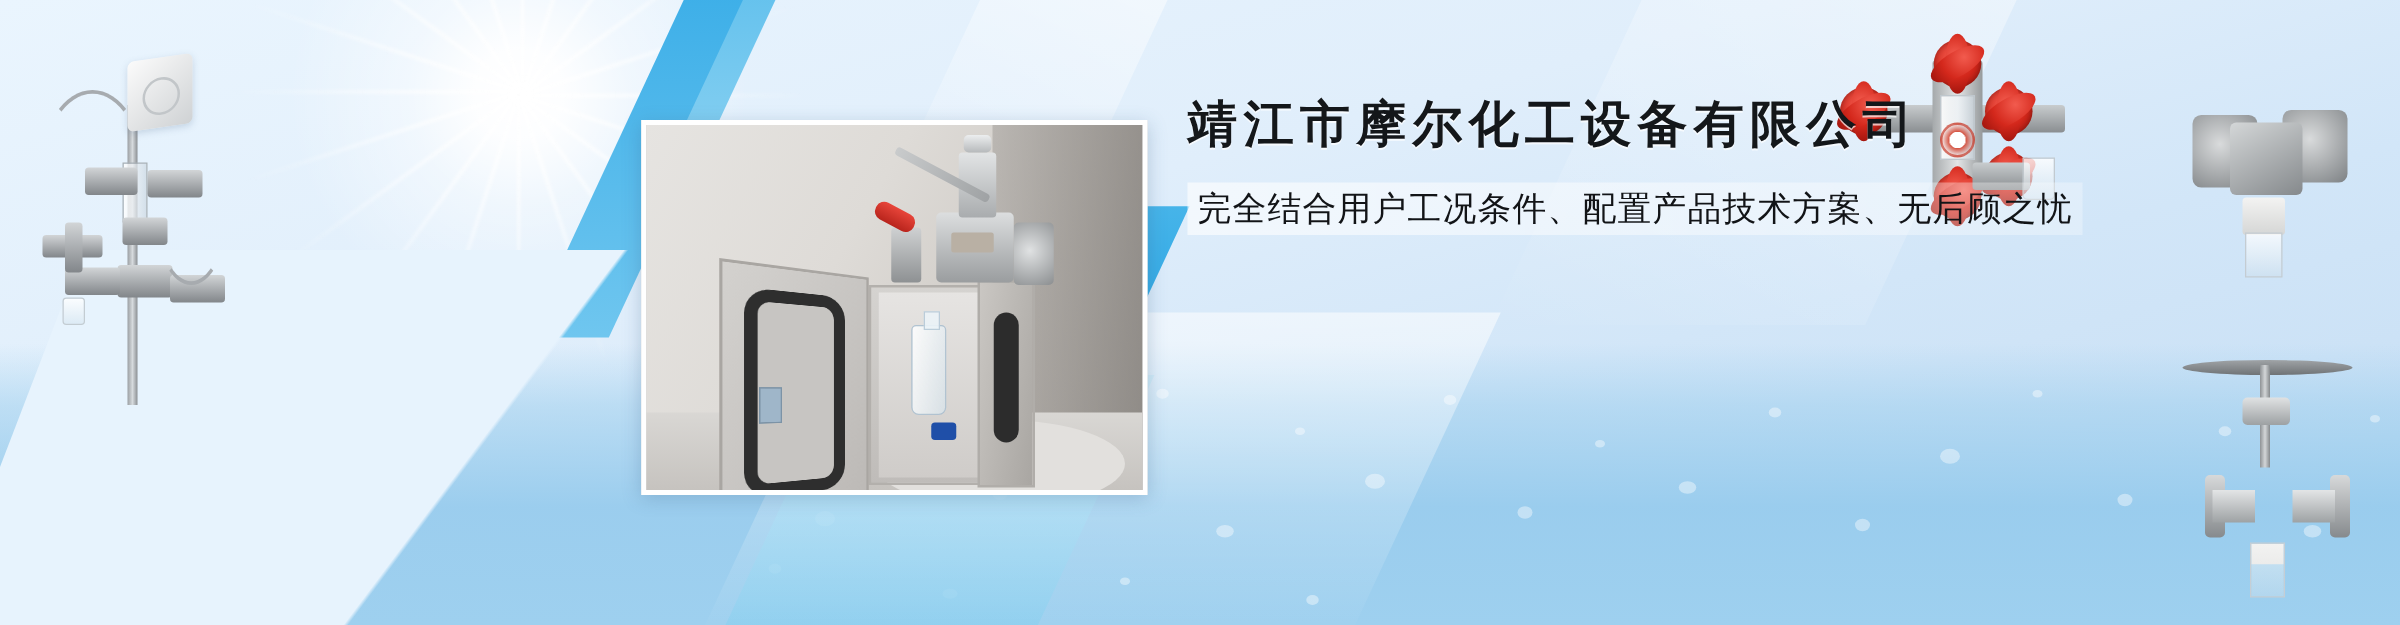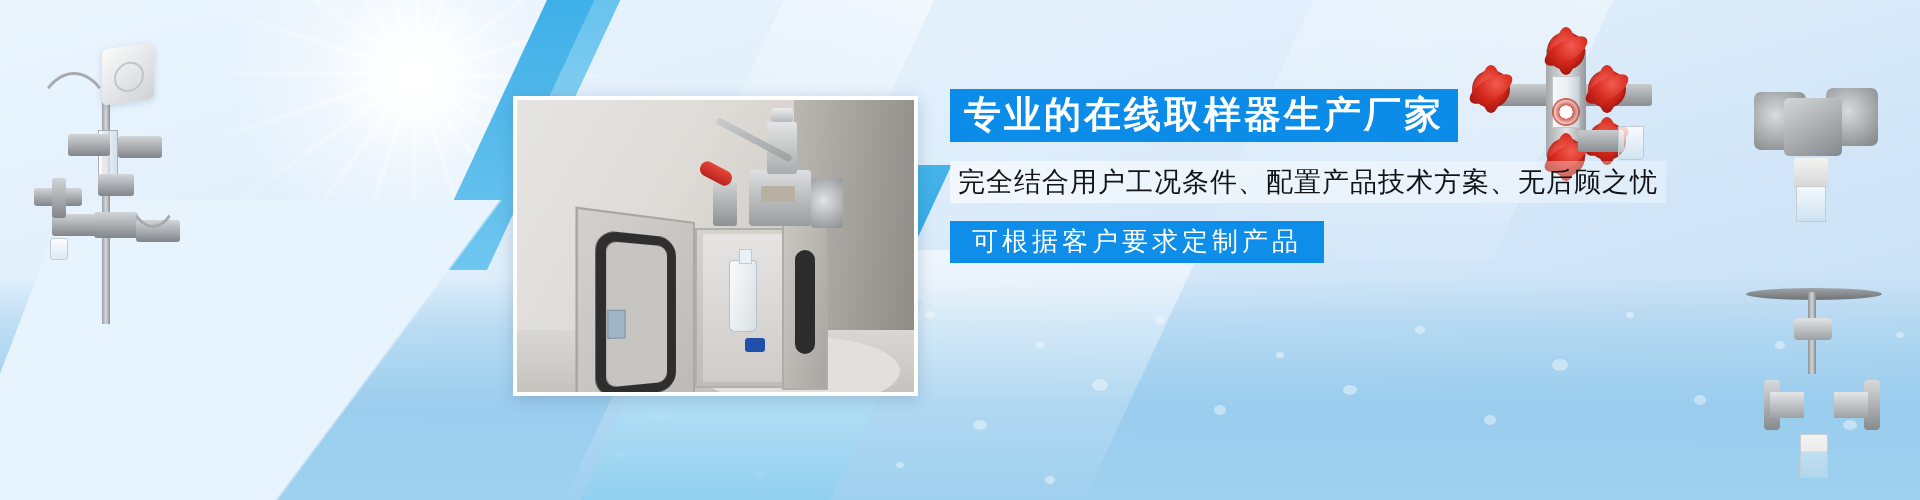--- a/index.html
+++ b/index.html
@@ -458,19 +458,18 @@
     <div class="r3-bonnet"></div>
     <div class="r3-fl" style="left:22px;"></div>
     <div class="r3-fl" style="left:122px;"></div>
     <div class="r3-pipe" style="left:28px;"></div>
     <div class="r3-pipe" style="left:92px;"></div>
     <div class="r3-body"></div>
     <div class="r3-cup"></div>
   </div>
 
   <div class="copy">
-    <div><span class="headline">专业的在线取样器生产厂家</span></div>
+    <div class="company">靖江市摩尔化工设备有限公司</div>
     <div><span class="subline">完全结合用户工况条件、配置产品技术方案、无后顾之忧</span></div>
-    <div><span class="tagline">可根据客户要求定制产品</span></div>
   </div>
 
 
 </div>
 
 </body></html>

